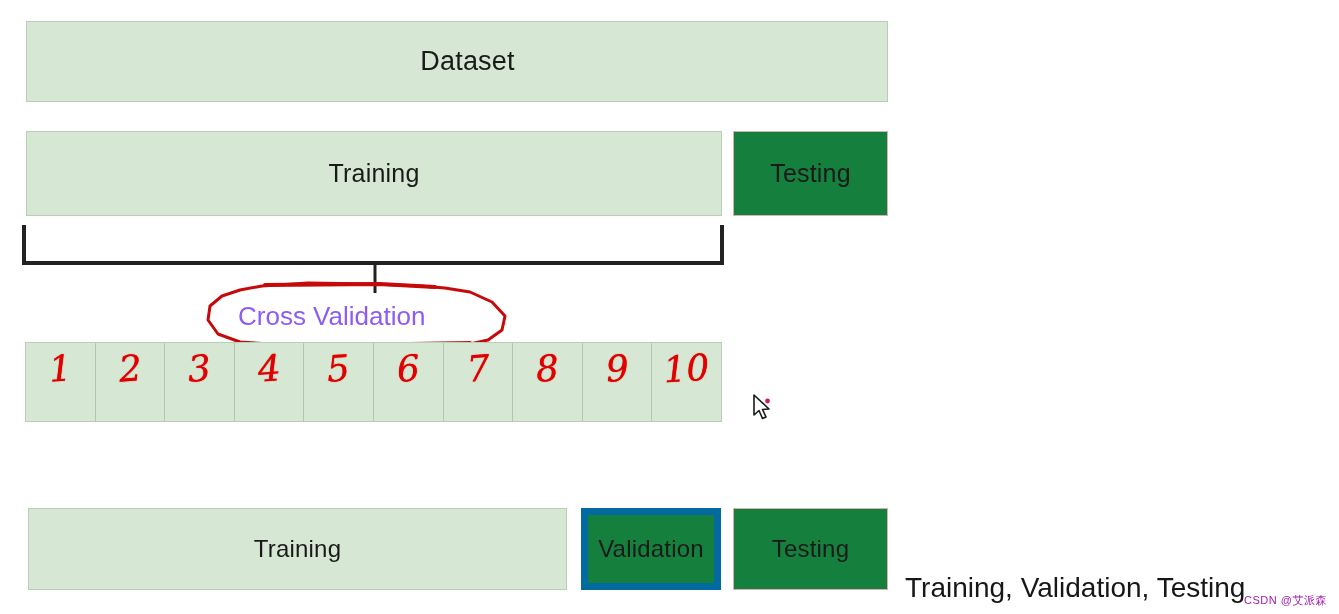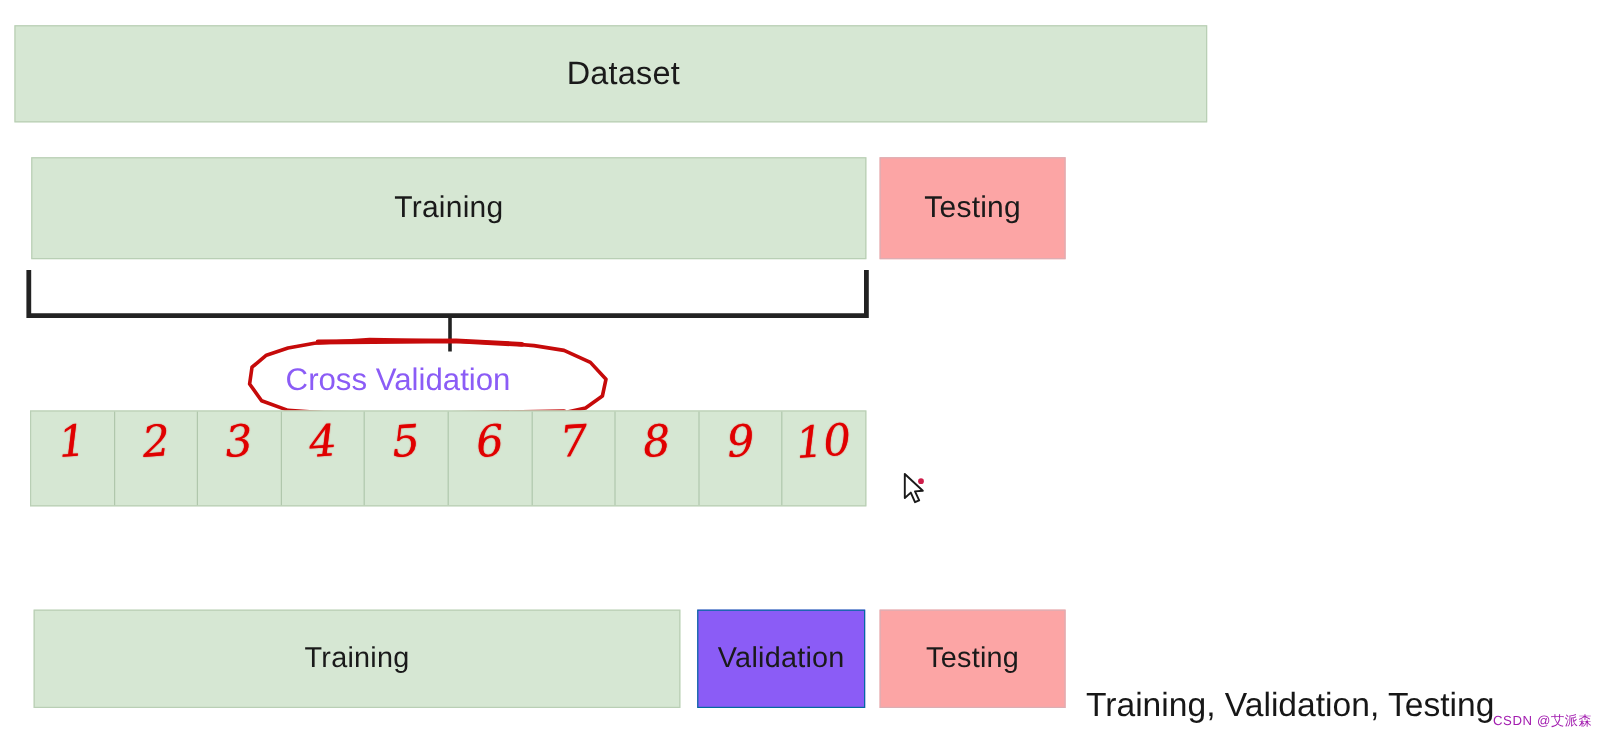--- a/index.html
+++ b/index.html
@@ -28,32 +28,32 @@
     align-items: center;
     justify-content: center;
     font-family: "Liberation Sans", sans-serif;
     letter-spacing: 0.2px;
   }
   .green {
     background: #d6e7d3;
     border: 1px solid #b9cfb5;
   }
   .pink {
-    background: #fca5a5;
+    background: #15803d;
     border: 1px solid #dcaeb3;
   }
   .yellow {
-    background: #8b5cf6;
-    border: 1px solid #0369a1;
+    background: #15803d;
+    border: 7px solid #0369a1;
   }
 
   
   #dataset-box {
-    left: 12px; top: 21px;
-    width: 994px; height: 81px;
+    left: 26px; top: 21px;
+    width: 862px; height: 81px;
     font-size: 27px;
     padding-left: 21px;
   }
 
   
   #training-box {
     left: 26px; top: 131px;
     width: 696px; height: 85px;
     font-size: 25px;
   }

